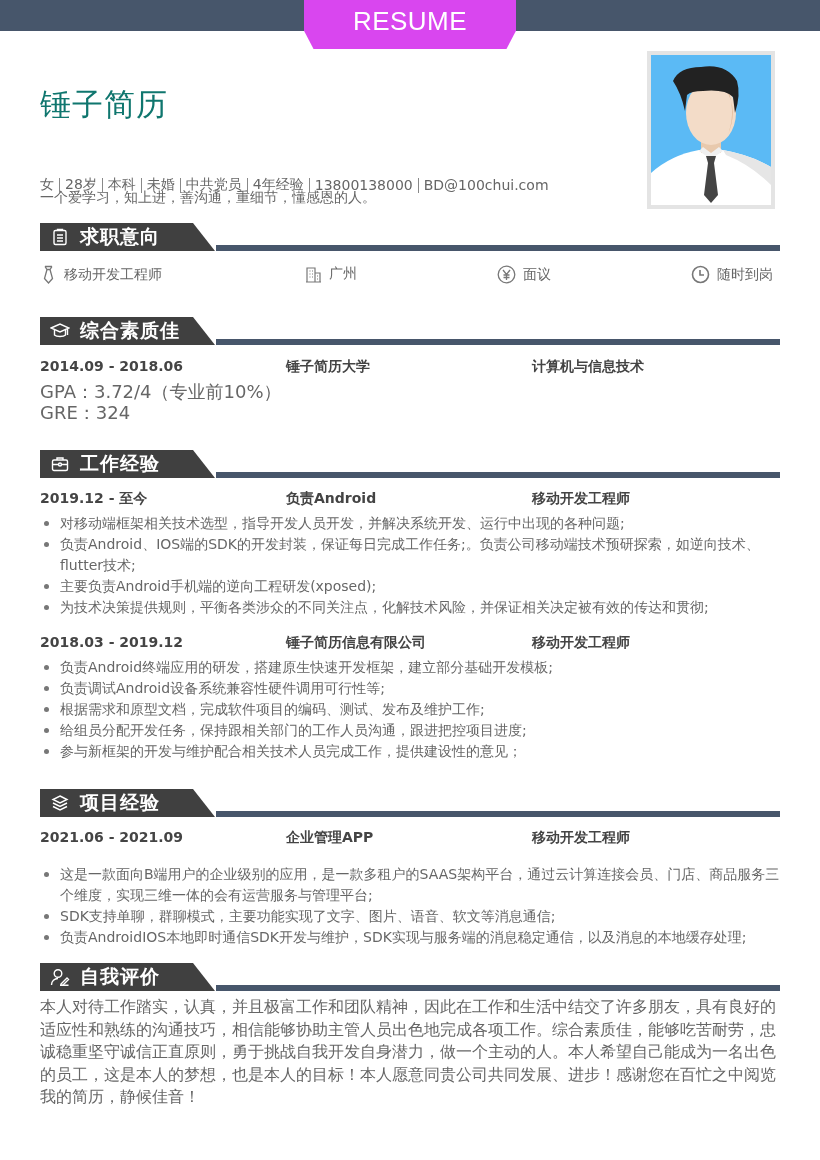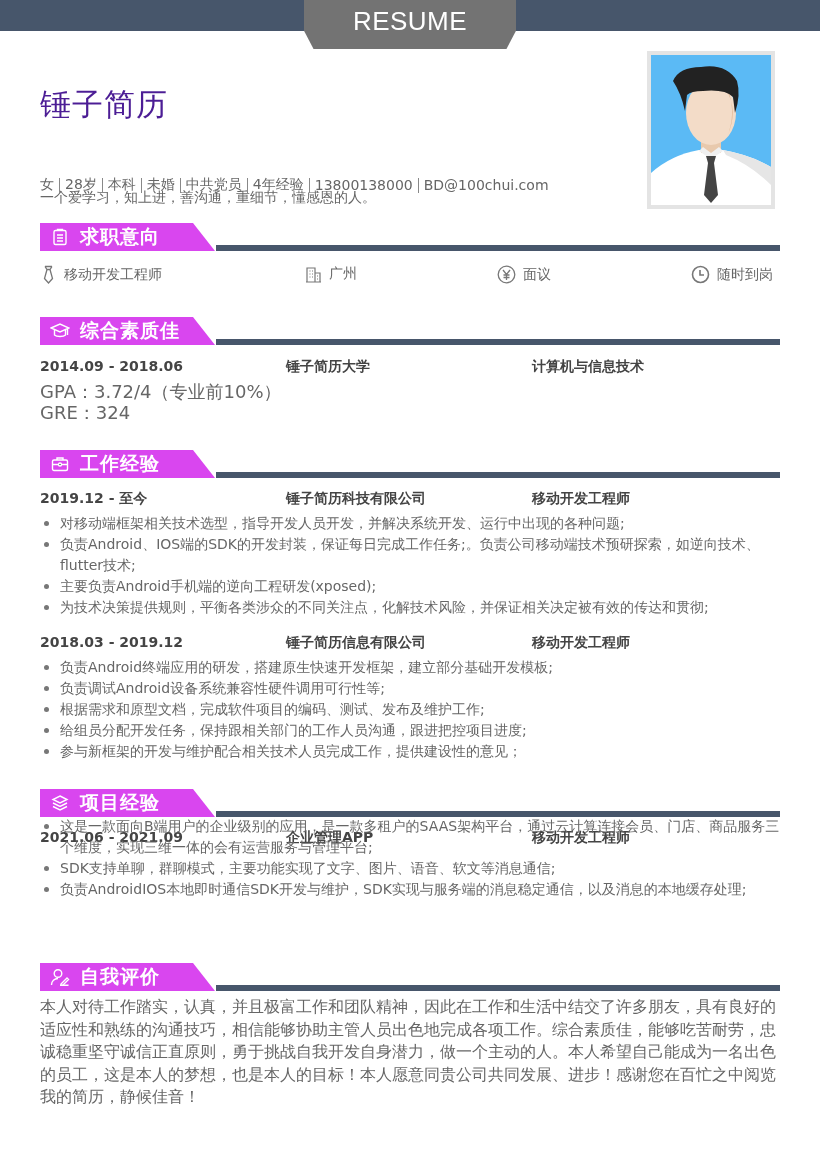--- a/index.html
+++ b/index.html
@@ -1,34 +1,34 @@
 <!DOCTYPE html>
 <html><head>
 <meta charset="utf-8">
 <style>
   * { box-sizing: border-box; margin: 0; padding: 0; }
   html, body { width: 820px; height: 1160px; background: #fff; overflow: hidden; }
   body { position: relative; font-family: "DejaVu Sans", "Liberation Sans", sans-serif; color: #555; }
 
   .topbar { position: absolute; left: 0; top: 0; width: 820px; height: 31px; background: #47566b; }
-  .resume-tab { position: absolute; left: 304px; top: 0; width: 212px; height: 49px; background: #737373;
+  .resume-tab { position: absolute; left: 304px; top: 0; width: 212px; height: 49px; background: #d946ef;
     clip-path: polygon(0 0, 100% 0, 100% 63%, 95.5% 100%, 4.5% 100%, 0 63%);
     display: flex; align-items: center; justify-content: center; }
   .resume-tab span { color: #fff; font-family: "Liberation Sans", sans-serif; font-size: 26px; letter-spacing: 0.5px; padding-bottom: 6px; }
 
-  .name { position: absolute; left: 40px; top: 84px; font-size: 31px; color: #4c1d95; font-weight: normal; letter-spacing: 1px; }
+  .name { position: absolute; left: 40px; top: 84px; font-size: 31px; color: #0f766e; font-weight: normal; letter-spacing: 1px; }
   .motto { position: absolute; left: 40px; top: 141px; font-size: 14px; color: #666; margin-top: 48px; }
   .basic { position: absolute; left: 40px; top: 176px; font-size: 14px; color: #666; display: flex; align-items: center; white-space: nowrap; }
   .basic .sep { display: inline-block; width: 1px; height: 15px; background: #888; margin: 0 5px; }
 
   .photo { position: absolute; left: 647px; top: 51px; width: 128px; height: 158px; border: 4px solid #e4e4e4; background: #fff; }
   .photo svg { display: block; width: 120px; height: 150px; }
 
   .sec-head { position: absolute; left: 40px; width: 740px; height: 28px; }
-  .sec-tab { position: absolute; left: 0; top: 0; width: 175px; height: 28px; background: #d946ef;
+  .sec-tab { position: absolute; left: 0; top: 0; width: 175px; height: 28px; background: #404040;
     clip-path: polygon(0 0, 153px 0, 175px 100%, 0 100%); display: flex; align-items: center; padding-left: 10px; }
   .sec-tab .ico { width: 20px; height: 20px; display: inline-flex; align-items: center; justify-content: center; margin-right: 10px; }
   .sec-tab .ttl { color: #fff; font-size: 19px; font-weight: bold; letter-spacing: 1px; }
   .sec-line { position: absolute; left: 176px; right: 0; bottom: 0; height: 6px; background: #47566b; }
 
   .intent { position: absolute; top: 265px; left: 40px; width: 740px; height: 22px; font-size: 14px; color: #666; }
   .intent .it { position: absolute; top: 0; display: flex; align-items: center; white-space: nowrap; }
   .intent .it svg { margin-right: 7px; }
 
   .row3 { position: absolute; left: 40px; width: 740px; font-size: 14px; font-weight: bold; color: #444; }
@@ -157,21 +157,21 @@
           <path d="M6 4V2h6v2M1.5 8.5h15"></path>
           <circle cx="9" cy="8.5" r="1.5" fill="#47566b"></circle>
         </svg>
     </span>
     <span class="ttl">工作经验</span>
   </div>
   <div class="sec-line"></div>
 </div>
 <div class="row3" style="top:490px;">
   <span class="c1">2019.12 - 至今</span>
-  <span class="c2">锤子简历科技有限公司</span>
+  <span class="c2">负责Android</span>
   <span class="c3">移动开发工程师</span>
 </div>
 <ul class="bul" style="top:513px;">
   <li>对移动端框架相关技术选型，指导开发人员开发，并解决系统开发、运行中出现的各种问题;</li>
   <li>负责Android、IOS端的SDK的开发封装，保证每日完成工作任务;。负责公司移动端技术预研探索，如逆向技术、flutter技术;</li>
   <li>主要负责Android手机端的逆向工程研发(xposed);</li>
   <li>为技术决策提供规则，平衡各类涉众的不同关注点，化解技术风险，并保证相关决定被有效的传达和贯彻;</li>
 </ul>
 
 <div class="row3" style="top:634px;">
@@ -198,21 +198,21 @@
     </span>
     <span class="ttl">项目经验</span>
   </div>
   <div class="sec-line"></div>
 </div>
 <div class="row3" style="top:829px;">
   <span class="c1">2021.06 - 2021.09</span>
   <span class="c2">企业管理APP</span>
   <span class="c3">移动开发工程师</span>
 </div>
-<ul class="bul" style="top:816px;">
+<ul class="bul" style="top:864px;">
   <li>这是一款面向B端用户的企业级别的应用，是一款多租户的SAAS架构平台，通过云计算连接会员、门店、商品服务三个维度，实现三维一体的会有运营服务与管理平台;</li>
   <li>SDK支持单聊，群聊模式，主要功能实现了文字、图片、语音、软文等消息通信;</li>
   <li>负责AndroidIOS本地即时通信SDK开发与维护，SDK实现与服务端的消息稳定通信，以及消息的本地缓存处理;</li>
 </ul>
 
 <div class="sec-head" style="top:963px;">
   <div class="sec-tab">
     <span class="ico">
       <svg width="20" height="18" viewBox="0 0 20 18" fill="none" stroke="#fff" stroke-width="1.4">
           <circle cx="8" cy="5.5" r="3.8"></circle>

